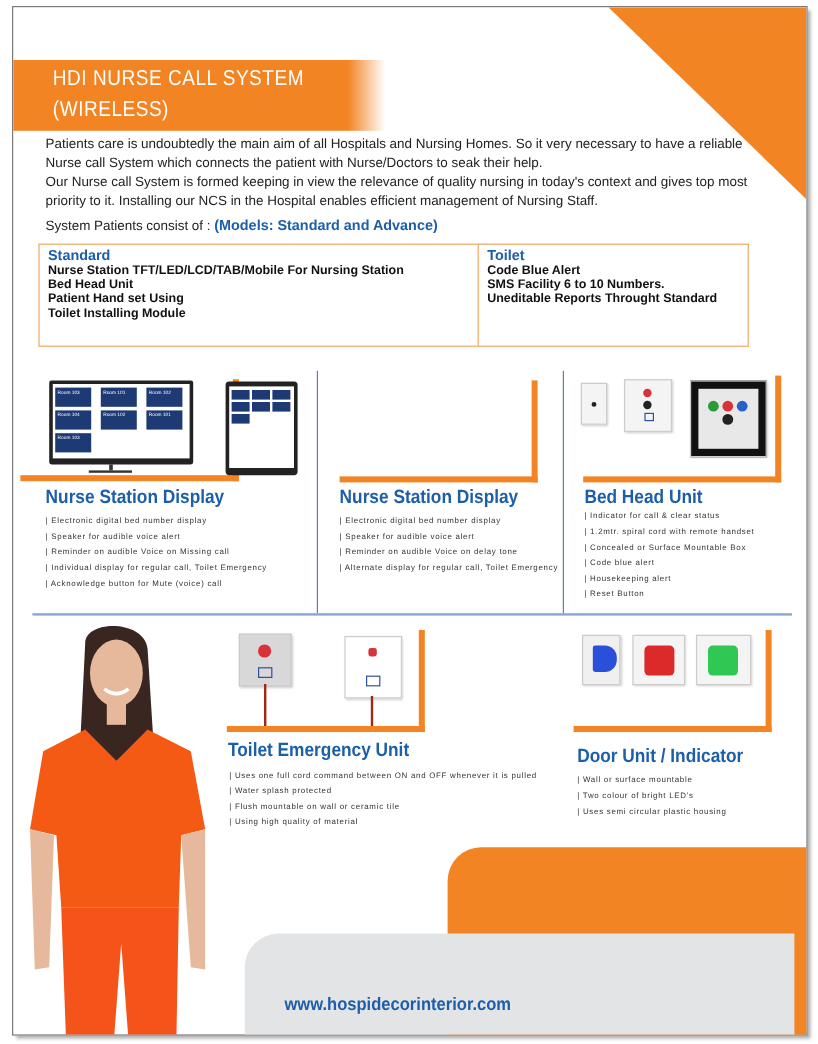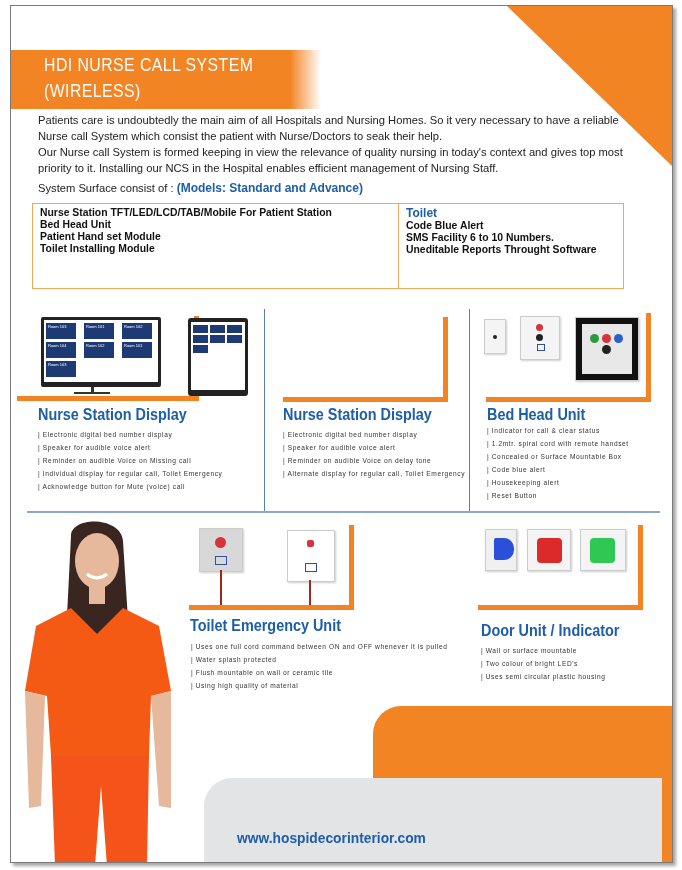--- a/index.html
+++ b/index.html
@@ -74,41 +74,42 @@
 <body>
 
 <div class="page">
   <div class="corner-triangle"></div>
 
   <div class="title-band"></div>
   <div class="title-line l1">HDI NURSE CALL SYSTEM</div>
   <div class="title-line l2">(WIRELESS)</div>
 
   <div class="intro">
-    <p>Patients care is undoubtedly the main aim of all Hospitals and Nursing Homes. So it very necessary to have a reliable Nurse call System which consist the patient with Nurse/Doctors to seak their help.</p>
+    <p>Patients care is undoubtedly the main aim of all Hospitals and Nursing Homes. So it very necessary to have a reliable Nurse call System which connects the patient with Nurse/Doctors to seak their help.</p>
     <p>Our Nurse call System is formed keeping in view the relevance of quality nursing in today's context and gives top most priority to it. Installing our NCS in the Hospital enables efficient management of Nursing Staff.</p>
     <p class="gap">
-      <span>System Surface consist of : </span><span class="models">(Models: Standard and Advance)</span>
+      <span>System Patients consist of : </span><span class="models">(Models: Standard and Advance)</span>
     </p>
   </div>
 
   <div class="box std">
+    <h3>Standard</h3>
     <ul>
-      <li>Nurse Station TFT/LED/LCD/TAB/Mobile For Patient Station</li>
+      <li>Nurse Station TFT/LED/LCD/TAB/Mobile For Nursing Station</li>
       <li>Bed Head Unit</li>
-      <li>Patient Hand set Module</li>
+      <li>Patient Hand set Using</li>
       <li>Toilet Installing Module</li>
     </ul>
   </div>
   <div class="box adv">
     <h3>Toilet</h3>
     <ul>
       <li>Code Blue Alert</li>
       <li>SMS Facility 6 to 10 Numbers.</li>
-      <li>Uneditable Reports Throught Software</li>
+      <li>Uneditable Reports Throught Standard</li>
     </ul>
   </div>
 
   <div class="vsep" style="left:253px; top:303px; height:202px;"></div>
   <div class="vsep" style="left:458px; top:303px; height:202px;"></div>
   <div class="hsep" style="left:16px; top:505px; width:633px;"></div>
 
   <div style="position:absolute; left:0; top:300px; width:250px; height:100px;">
     <div class="orange-l" style="left:6px; top:10px; width:177px; height:80px;"></div>
     <div class="tv">

